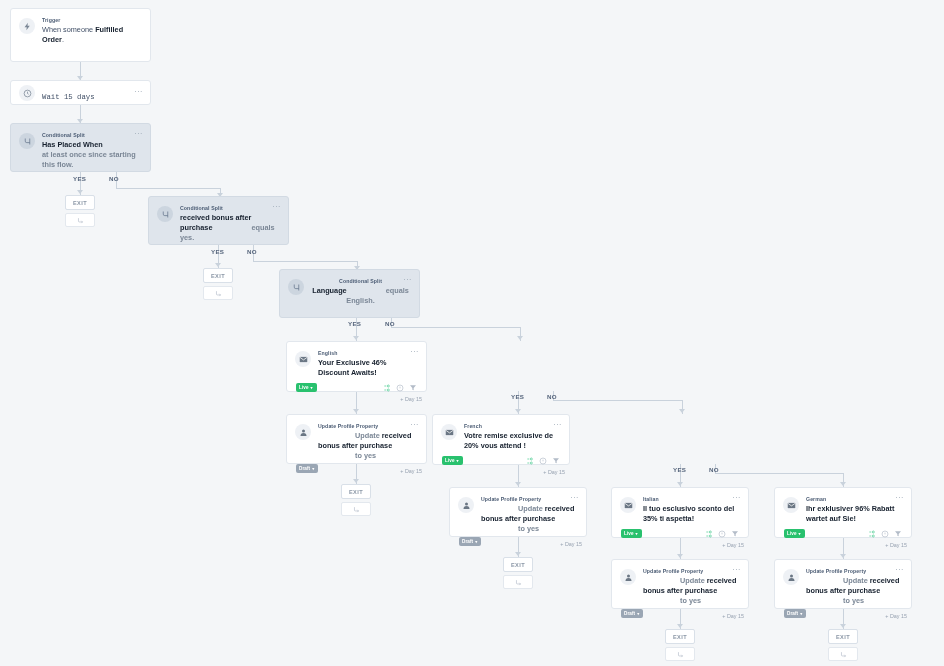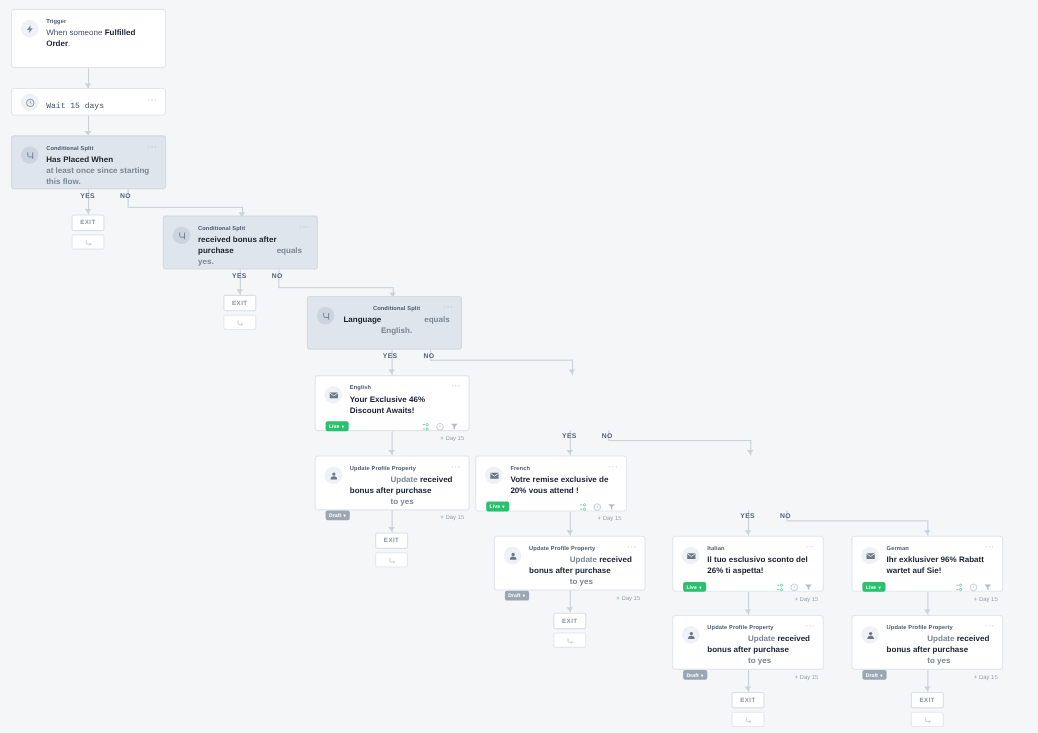--- a/index.html
+++ b/index.html
@@ -367,21 +367,21 @@
   <div class="blabel" style="left:709px; top:466px;">NO</div>
 
   <div class="card" style="left:611px; top:487px; width:138px; height:51px;">
     <span class="ico">
       <svg viewBox="0 0 24 24" fill="#6b7785">
           <path d="M2 5h20v14H2z" fill="#6b7785"></path>
           <path d="M2 6l10 7 10-7" stroke="#fff" stroke-width="2" fill="none"></path>
         </svg>
     </span>
     <div class="kicker">Italian</div>
-    <div class="body"><b>Il tuo esclusivo sconto del 26% ti aspetta!</b></div>
+    <div class="body"><b>Il tuo esclusivo sconto del 35% ti aspetta!</b></div>
     <div class="dots">···</div>
     <div class="cardfoot">
       <span class="badge live"><span>Live</span><span class="cv">▾</span></span>
       <span class="msgicons">
         <svg viewBox="0 0 24 24" fill="none" stroke="#3ec98a" stroke-width="2">
             <path d="M4 6h6M4 18h6"></path>
             <circle cx="16" cy="6" r="3"></circle>
             <circle cx="16" cy="18" r="3"></circle>
           </svg>
         <svg viewBox="0 0 24 24" fill="none" stroke="#b3bcc8" stroke-width="2">

